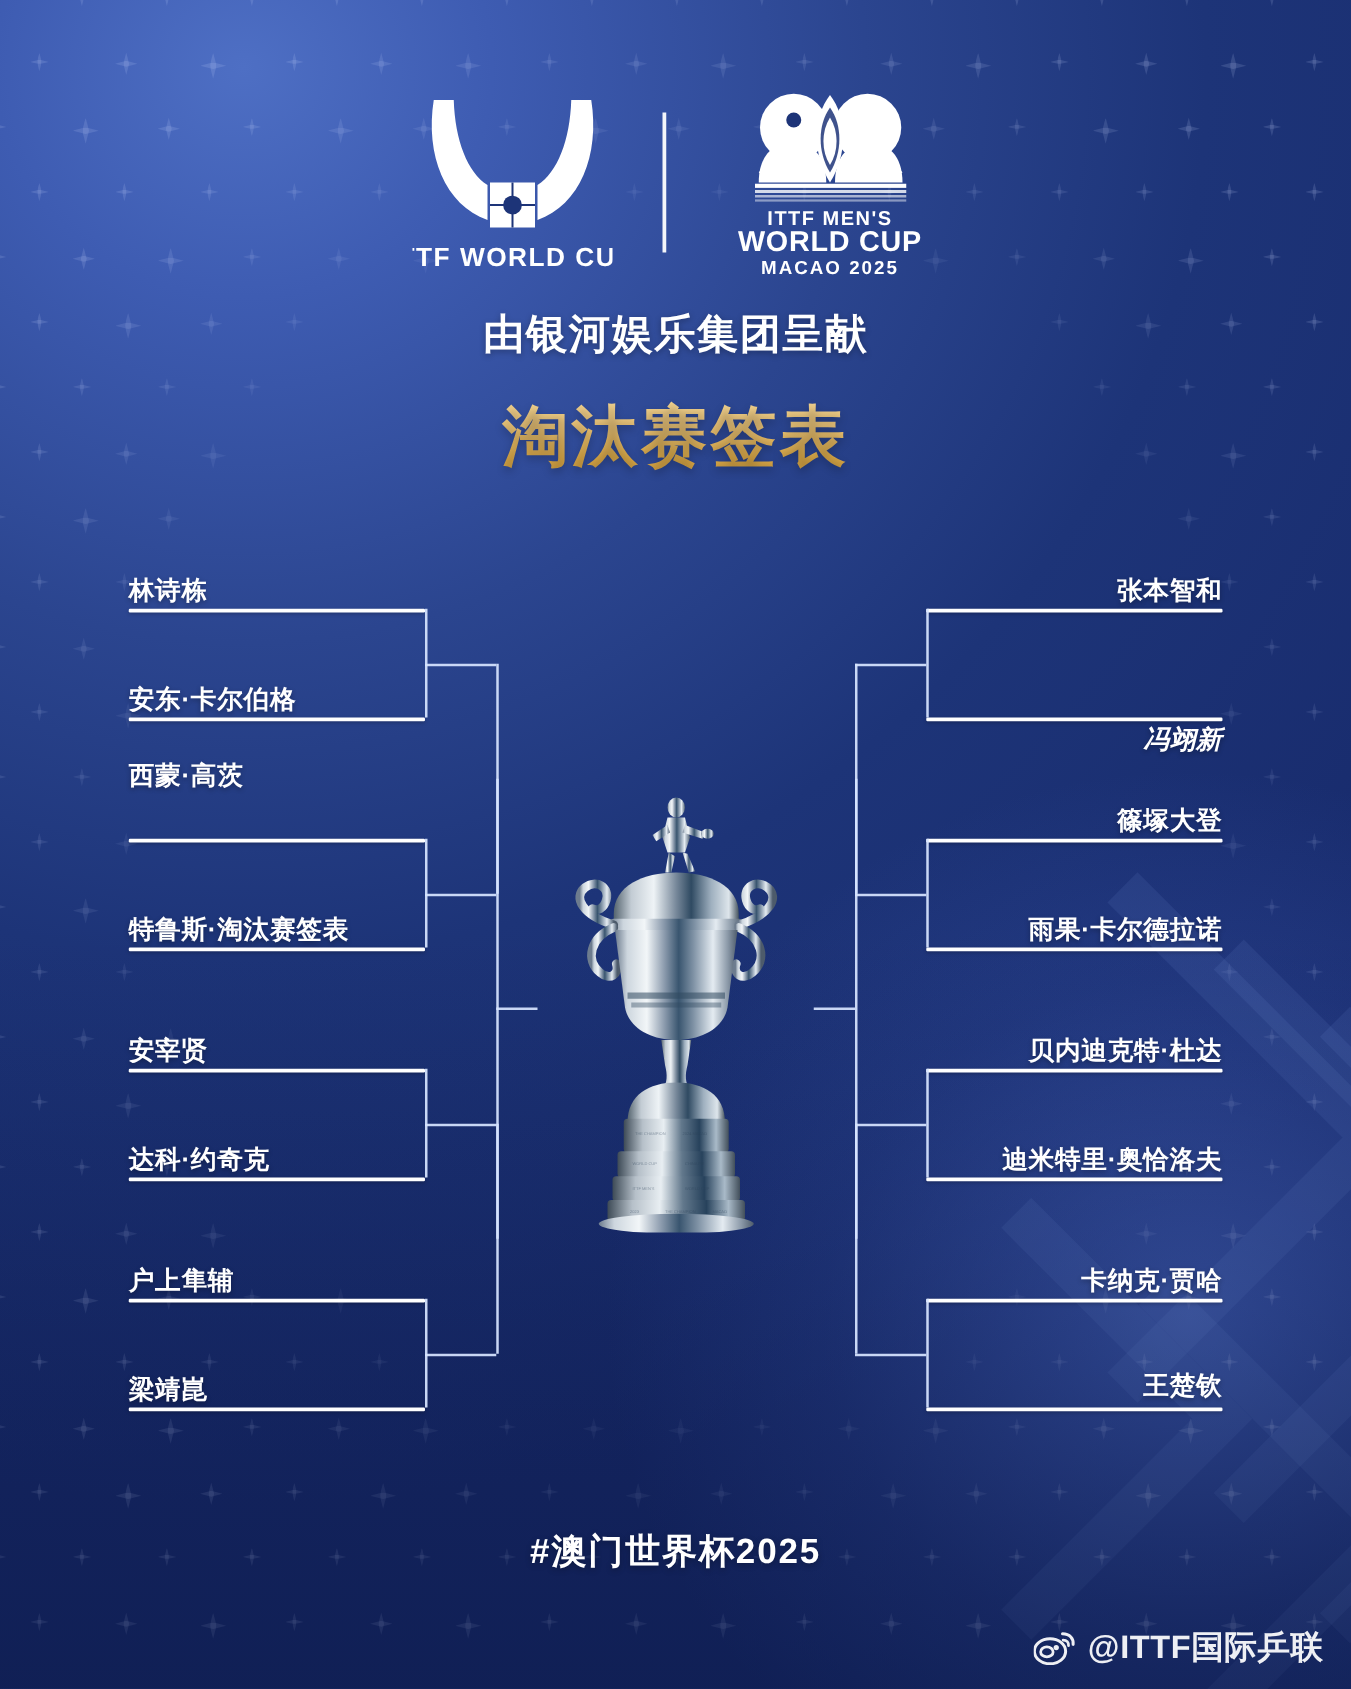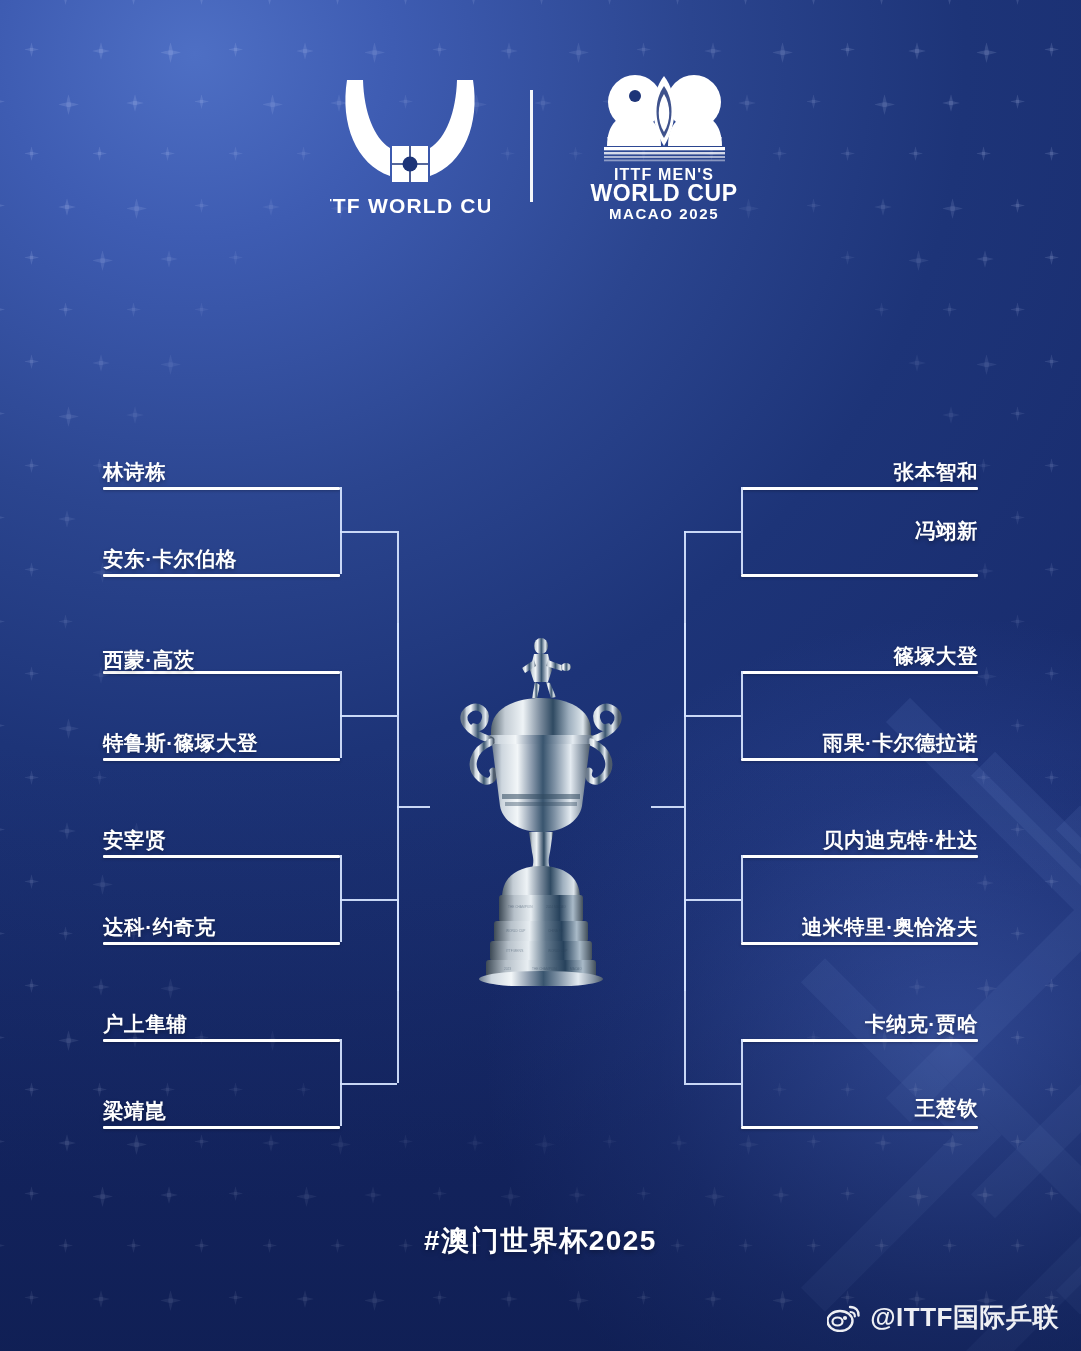--- a/index.html
+++ b/index.html
@@ -350,31 +350,33 @@
       <rect x="27" y="88" width="121" height="2" fill="#fff" opacity=".6"></rect>
       <rect x="27" y="91.5" width="121" height="1.8" fill="#fff" opacity=".45"></rect>
       <text x="87" y="112" fill="#fff" font-family="Liberation Sans, sans-serif" font-size="16" font-weight="bold" letter-spacing="1.2" text-anchor="middle">ITTF MEN'S</text>
       <text x="87" y="133" fill="#fff" font-family="Liberation Sans, sans-serif" font-size="23" font-weight="bold" letter-spacing=".6" text-anchor="middle">WORLD CUP</text>
       <text x="87" y="151" fill="#fff" font-family="Liberation Sans, sans-serif" font-size="15" font-weight="bold" letter-spacing="1.6" text-anchor="middle">MACAO 2025</text>
     </svg>
   </div>
 </div>
 
 <div id="title-block">
+  <div class="t-line">由银河娱乐集团呈献</div>
+  <div id="gold-title">淘汰赛签表</div>
 </div>
 
 <div id="bracket">
     <div class="ln" style="left: 103px; top: 487px; width: 237px;"></div>
     <div class="nm l" style="top: 458px;">林诗栋</div>
     <div class="ln" style="left: 103px; top: 574px; width: 237px;"></div>
     <div class="nm l" style="top: 545px;">安东·卡尔伯格</div>
     <div class="ln" style="left: 103px; top: 671px; width: 237px;"></div>
-    <div class="nm l" style="top: 646px; text-align: right;">西蒙·高茨</div>
+    <div class="nm l" style="top: 606px; text-align: right;">西蒙·高茨</div>
     <div class="ln" style="left: 103px; top: 758px; width: 237px;"></div>
-    <div class="nm l" style="top: 729px;">特鲁斯·篠塚大登</div>
+    <div class="nm l" style="top: 729px;">特鲁斯·淘汰赛签表</div>
     <div class="ln" style="left: 103px; top: 855px; width: 237px;"></div>
     <div class="nm l" style="top: 826px;">安宰贤</div>
     <div class="ln" style="left: 103px; top: 942px; width: 237px;"></div>
     <div class="nm l" style="top: 913px;">达科·约奇克</div>
     <div class="ln" style="left: 103px; top: 1039px; width: 237px;"></div>
     <div class="nm l" style="top: 1010px;">户上隼辅</div>
     <div class="ln" style="left: 103px; top: 1126px; width: 237px;"></div>
     <div class="nm l" style="top: 1097px;">梁靖崑</div>
     <div class="vl" style="left: 340px; top: 487px; height: 87px;"></div>
     <div class="ln2" style="left: 340px; top: 531px; width: 57px;"></div>
@@ -384,21 +386,21 @@
     <div class="ln2" style="left: 340px; top: 899px; width: 57px;"></div>
     <div class="vl" style="left: 340px; top: 1039px; height: 87px;"></div>
     <div class="ln2" style="left: 340px; top: 1083px; width: 57px;"></div>
     <div class="vl" style="left: 397px; top: 531px; height: 184px;"></div>
     <div class="vl" style="left: 397px; top: 899px; height: 184px;"></div>
     <div class="vl" style="left: 397px; top: 623px; height: 368px;"></div>
     <div class="ln2" style="left: 397px; top: 806px; width: 33px;"></div>
     <div class="ln" style="left: 741px; top: 487px; width: 237px;"></div>
     <div class="nm r" style="top: 458px;">张本智和</div>
     <div class="ln" style="left: 741px; top: 574px; width: 237px;"></div>
-    <div class="nm r" style="top: 517px;">冯翊新</div>
+    <div class="nm r" style="top: 577px; font-style: italic;">冯翊新</div>
     <div class="ln" style="left: 741px; top: 671px; width: 237px;"></div>
     <div class="nm r" style="top: 642px;">篠塚大登</div>
     <div class="ln" style="left: 741px; top: 758px; width: 237px;"></div>
     <div class="nm r" style="top: 729px;">雨果·卡尔德拉诺</div>
     <div class="ln" style="left: 741px; top: 855px; width: 237px;"></div>
     <div class="nm r" style="top: 826px;">贝内迪克特·杜达</div>
     <div class="ln" style="left: 741px; top: 942px; width: 237px;"></div>
     <div class="nm r" style="top: 913px;">迪米特里·奥恰洛夫</div>
     <div class="ln" style="left: 741px; top: 1039px; width: 237px;"></div>
     <div class="nm r" style="top: 1010px;">卡纳克·贾哈</div>

